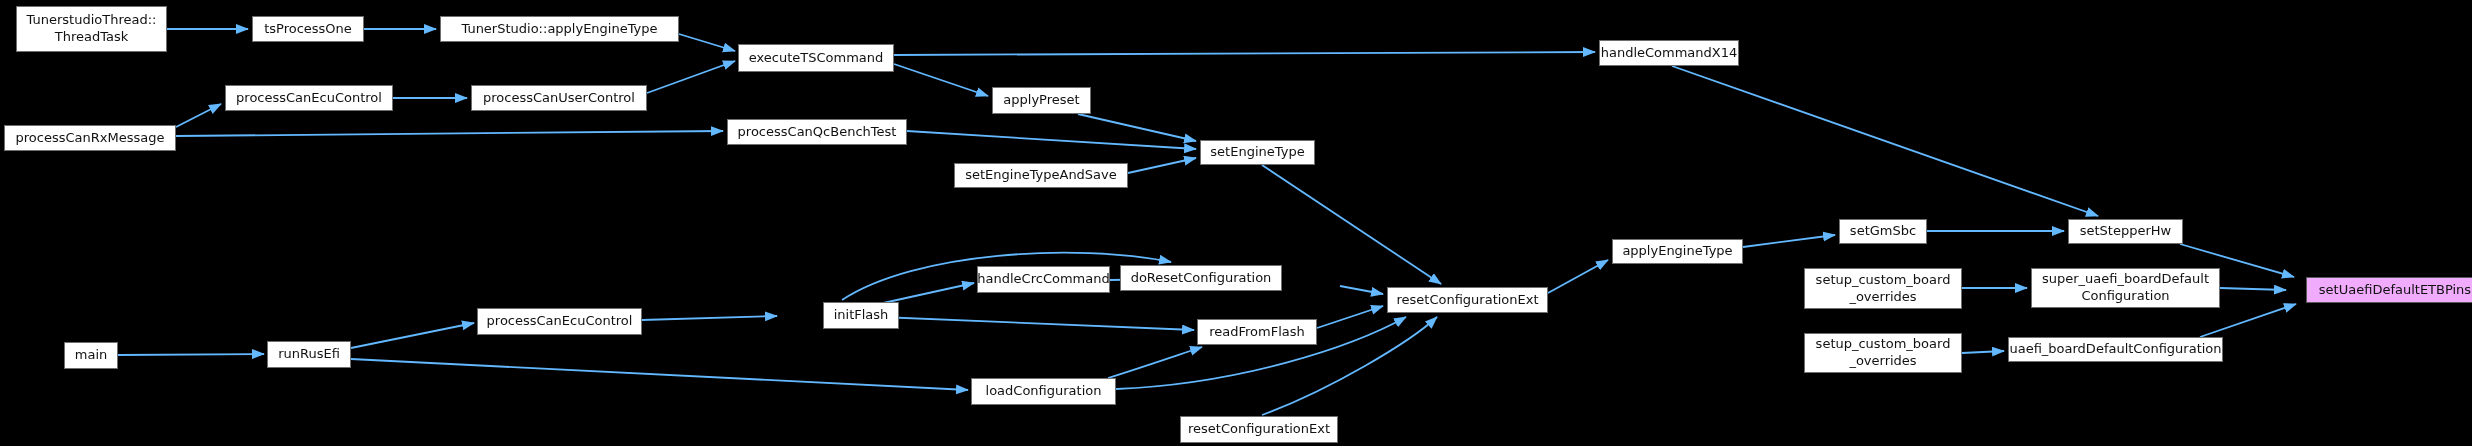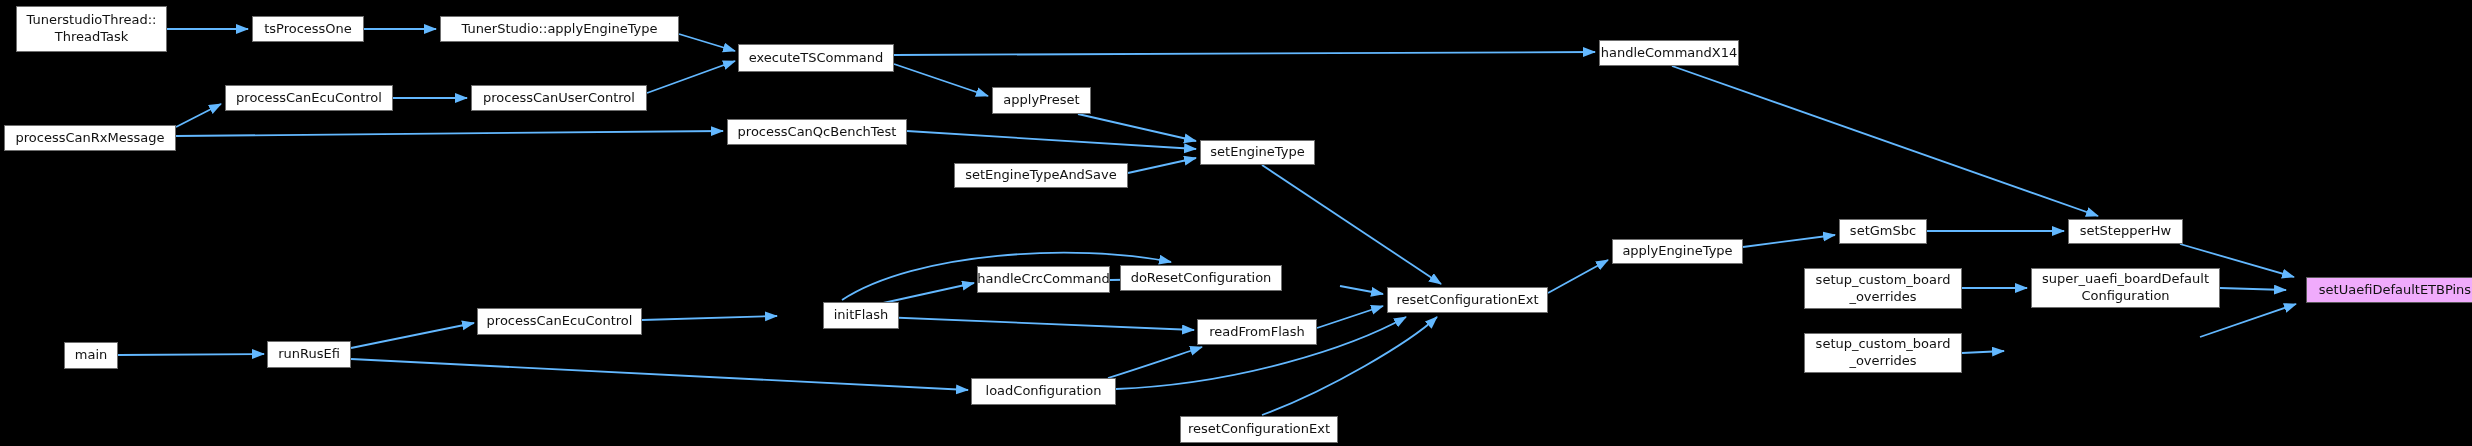--- a/index.html
+++ b/index.html
@@ -106,15 +106,16 @@
   <div class="node" style="left:1180px;top:416px;width:158px;height:27px">resetConfigurationExt</div>
   <div class="node" style="left:1612px;top:239px;width:131px;height:25px">applyEngineType</div>
   <div class="node" style="left:1839px;top:219px;width:88px;height:25px">setGmSbc</div>
   <div class="node" style="left:2068px;top:219px;width:115px;height:25px">setStepperHw</div>
   <div class="node" style="left:1804px;top:268px;width:158px;height:41px">setup_custom_board
 _overrides</div>
   <div class="node" style="left:2031px;top:268px;width:189px;height:40px">super_uaefi_boardDefault
 Configuration</div>
   <div class="node" style="left:1804px;top:333px;width:158px;height:40px">setup_custom_board
 _overrides</div>
+  <div class="node" style="left:2008px;top:337px;width:215px;height:25px">uaefi_boardDefaultConfiguration</div>
   <div class="node highlight" style="left:2290px;top:277px;width:178px;height:26px">setUaefiDefaultETBPins</div>
 
 </div>
 
 </body></html>

